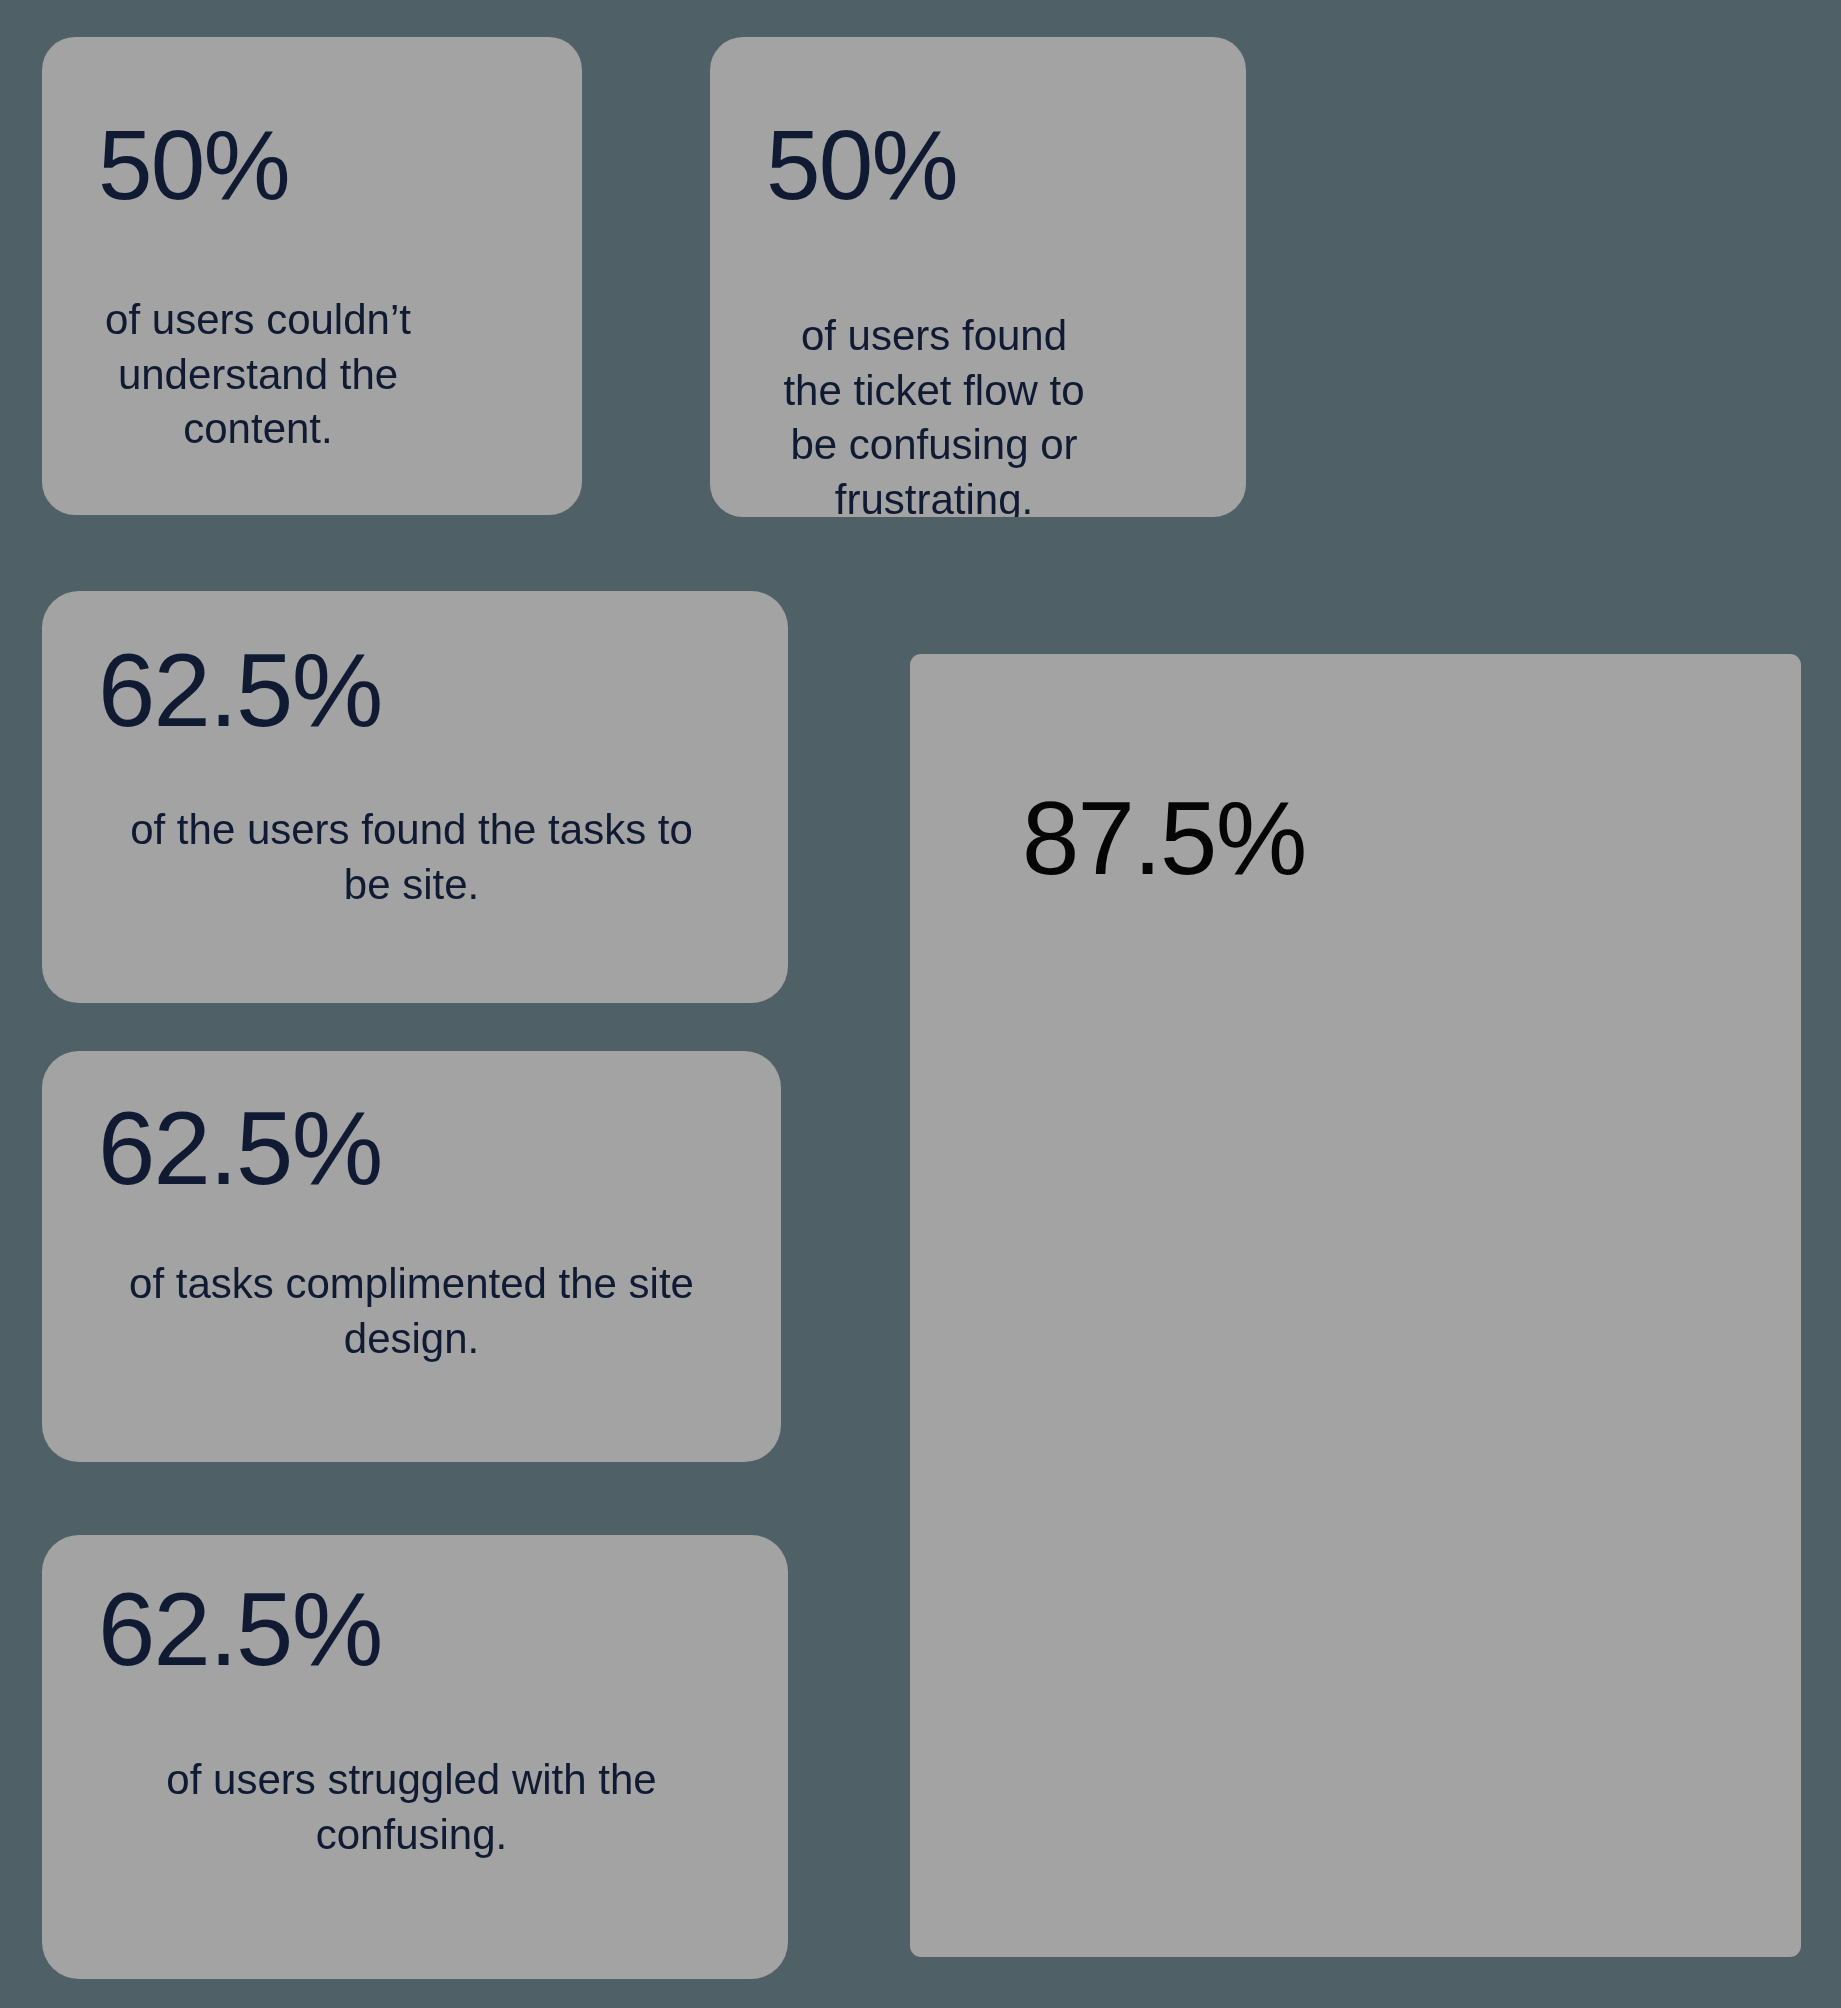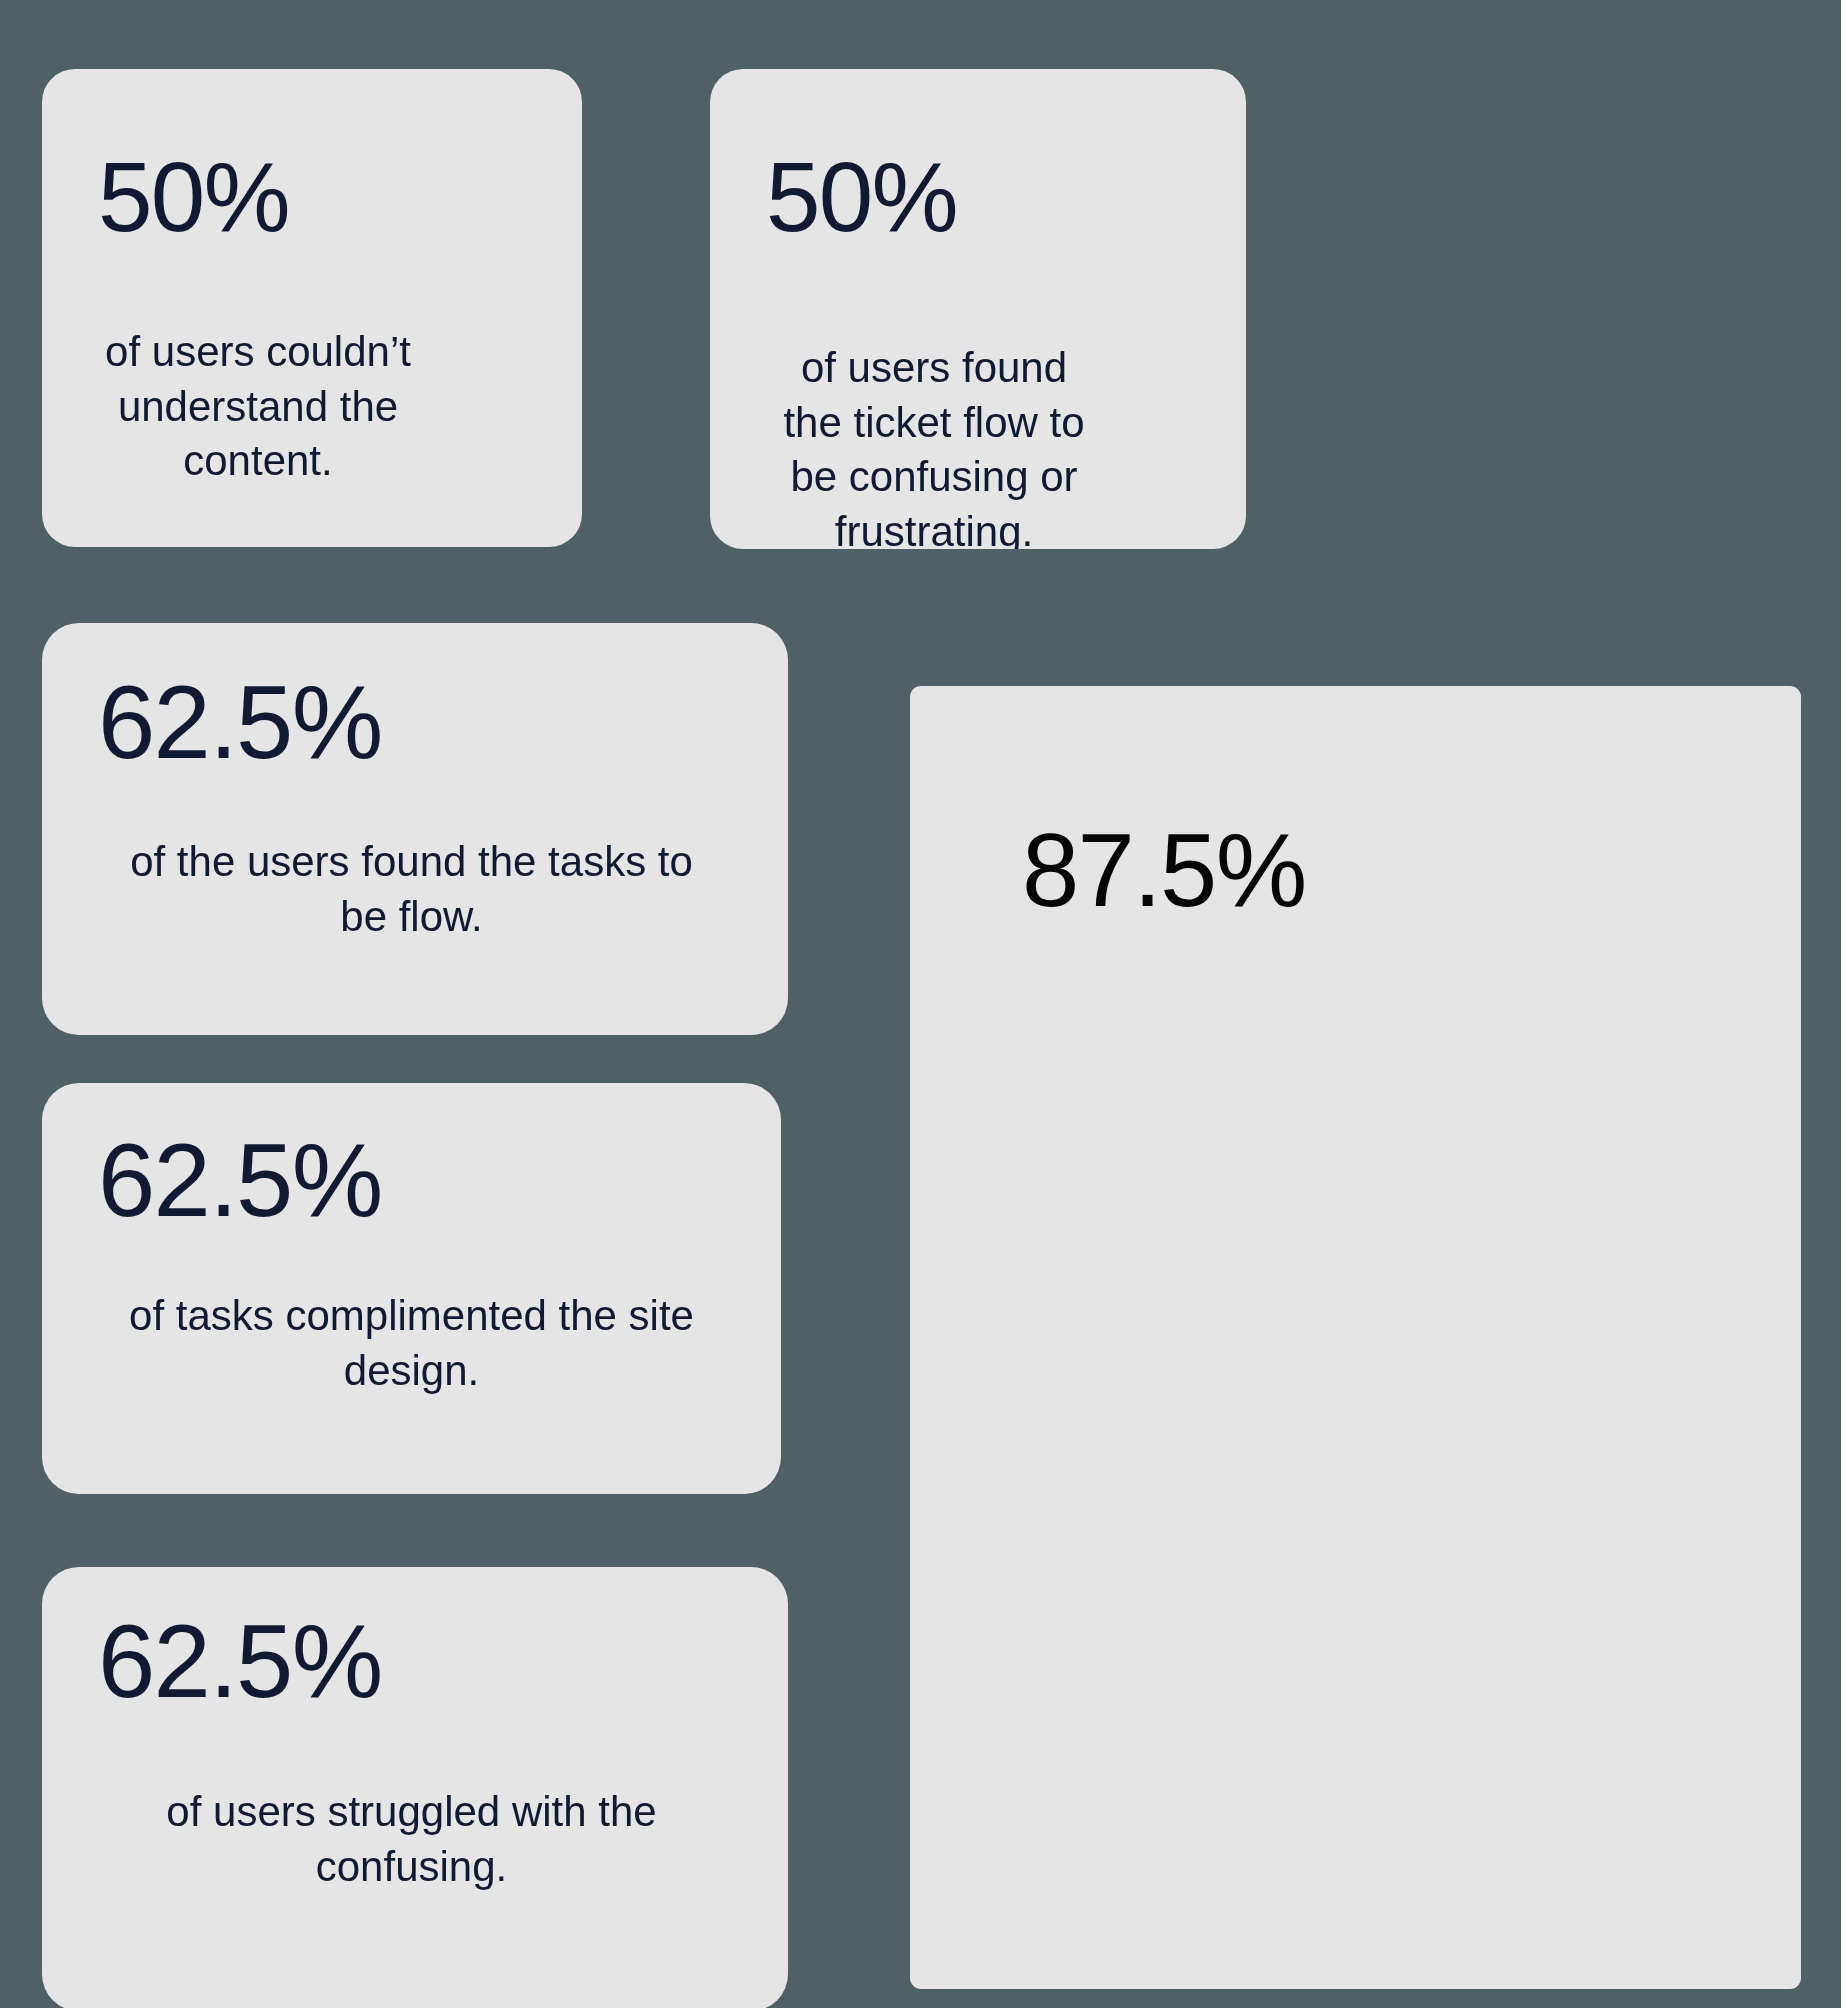--- a/index.html
+++ b/index.html
@@ -15,25 +15,24 @@
     position: relative;
   }
 
   .board {
     position: absolute;
     inset: 0;
   }
 
   .stat-card {
     position: absolute;
-    background: #e5e5e5;
+    background: #a3a3a3;
     border-radius: 35px;
     box-sizing: border-box;
     overflow: hidden;
-    margin-top: 32px;
   }
 
   .stat-value {
     color: #101a33;
     font-weight: 400;
     line-height: 1.0;
     letter-spacing: -1.7px;
     white-space: nowrap;
   }
 
@@ -188,21 +187,21 @@
     <div class="stat-desc">of users couldn’t understand the content.</div>
   </div>
 
   <div class="stat-card" id="card-ticket-flow">
     <div class="stat-value">50%</div>
     <div class="stat-desc">of users found the ticket flow to be confusing or frustrating.</div>
   </div>
 
   <div class="stat-card" id="card-tasks-easy">
     <div class="stat-value">62.5%</div>
-    <div class="stat-desc">of the users found the tasks to be flow.</div>
+    <div class="stat-desc">of the users found the tasks to be site.</div>
   </div>
 
   <div class="stat-card" id="card-site-design">
     <div class="stat-value">62.5%</div>
     <div class="stat-desc">of tasks complimented the site design.</div>
   </div>
 
   <div class="stat-card" id="card-navigation">
     <div class="stat-value">62.5%</div>
     <div class="stat-desc">of users struggled with the confusing.</div>

